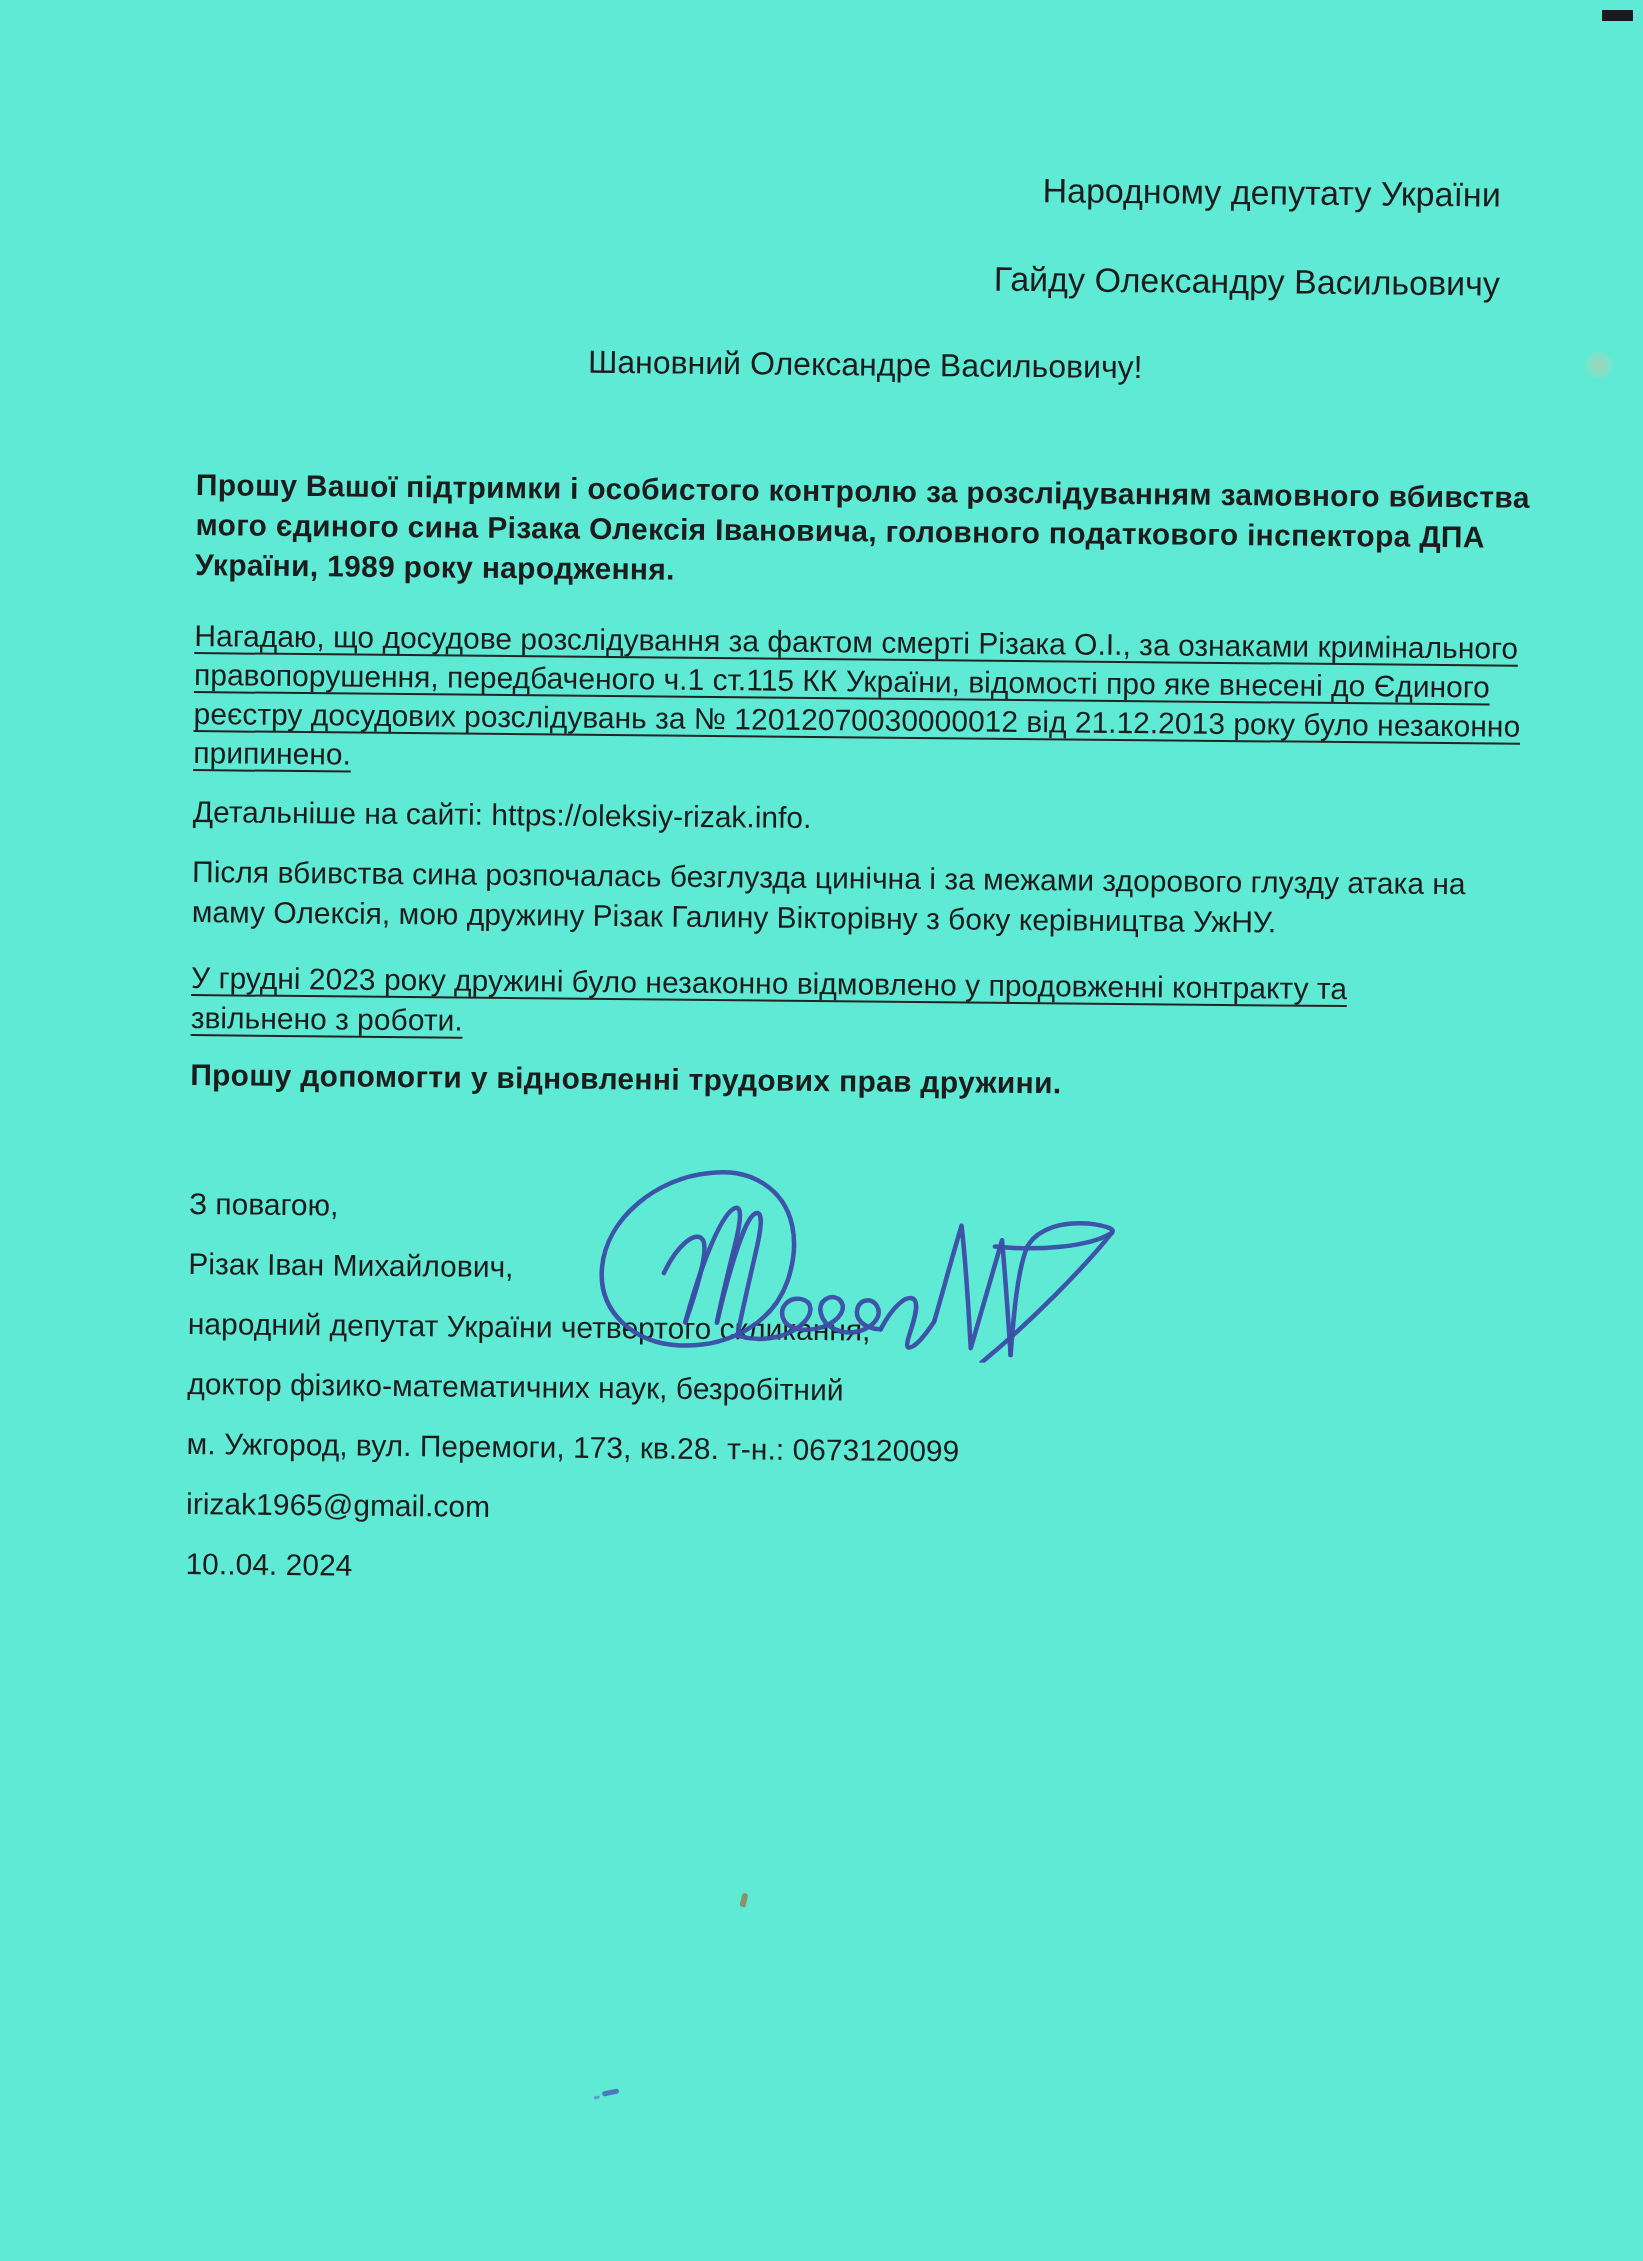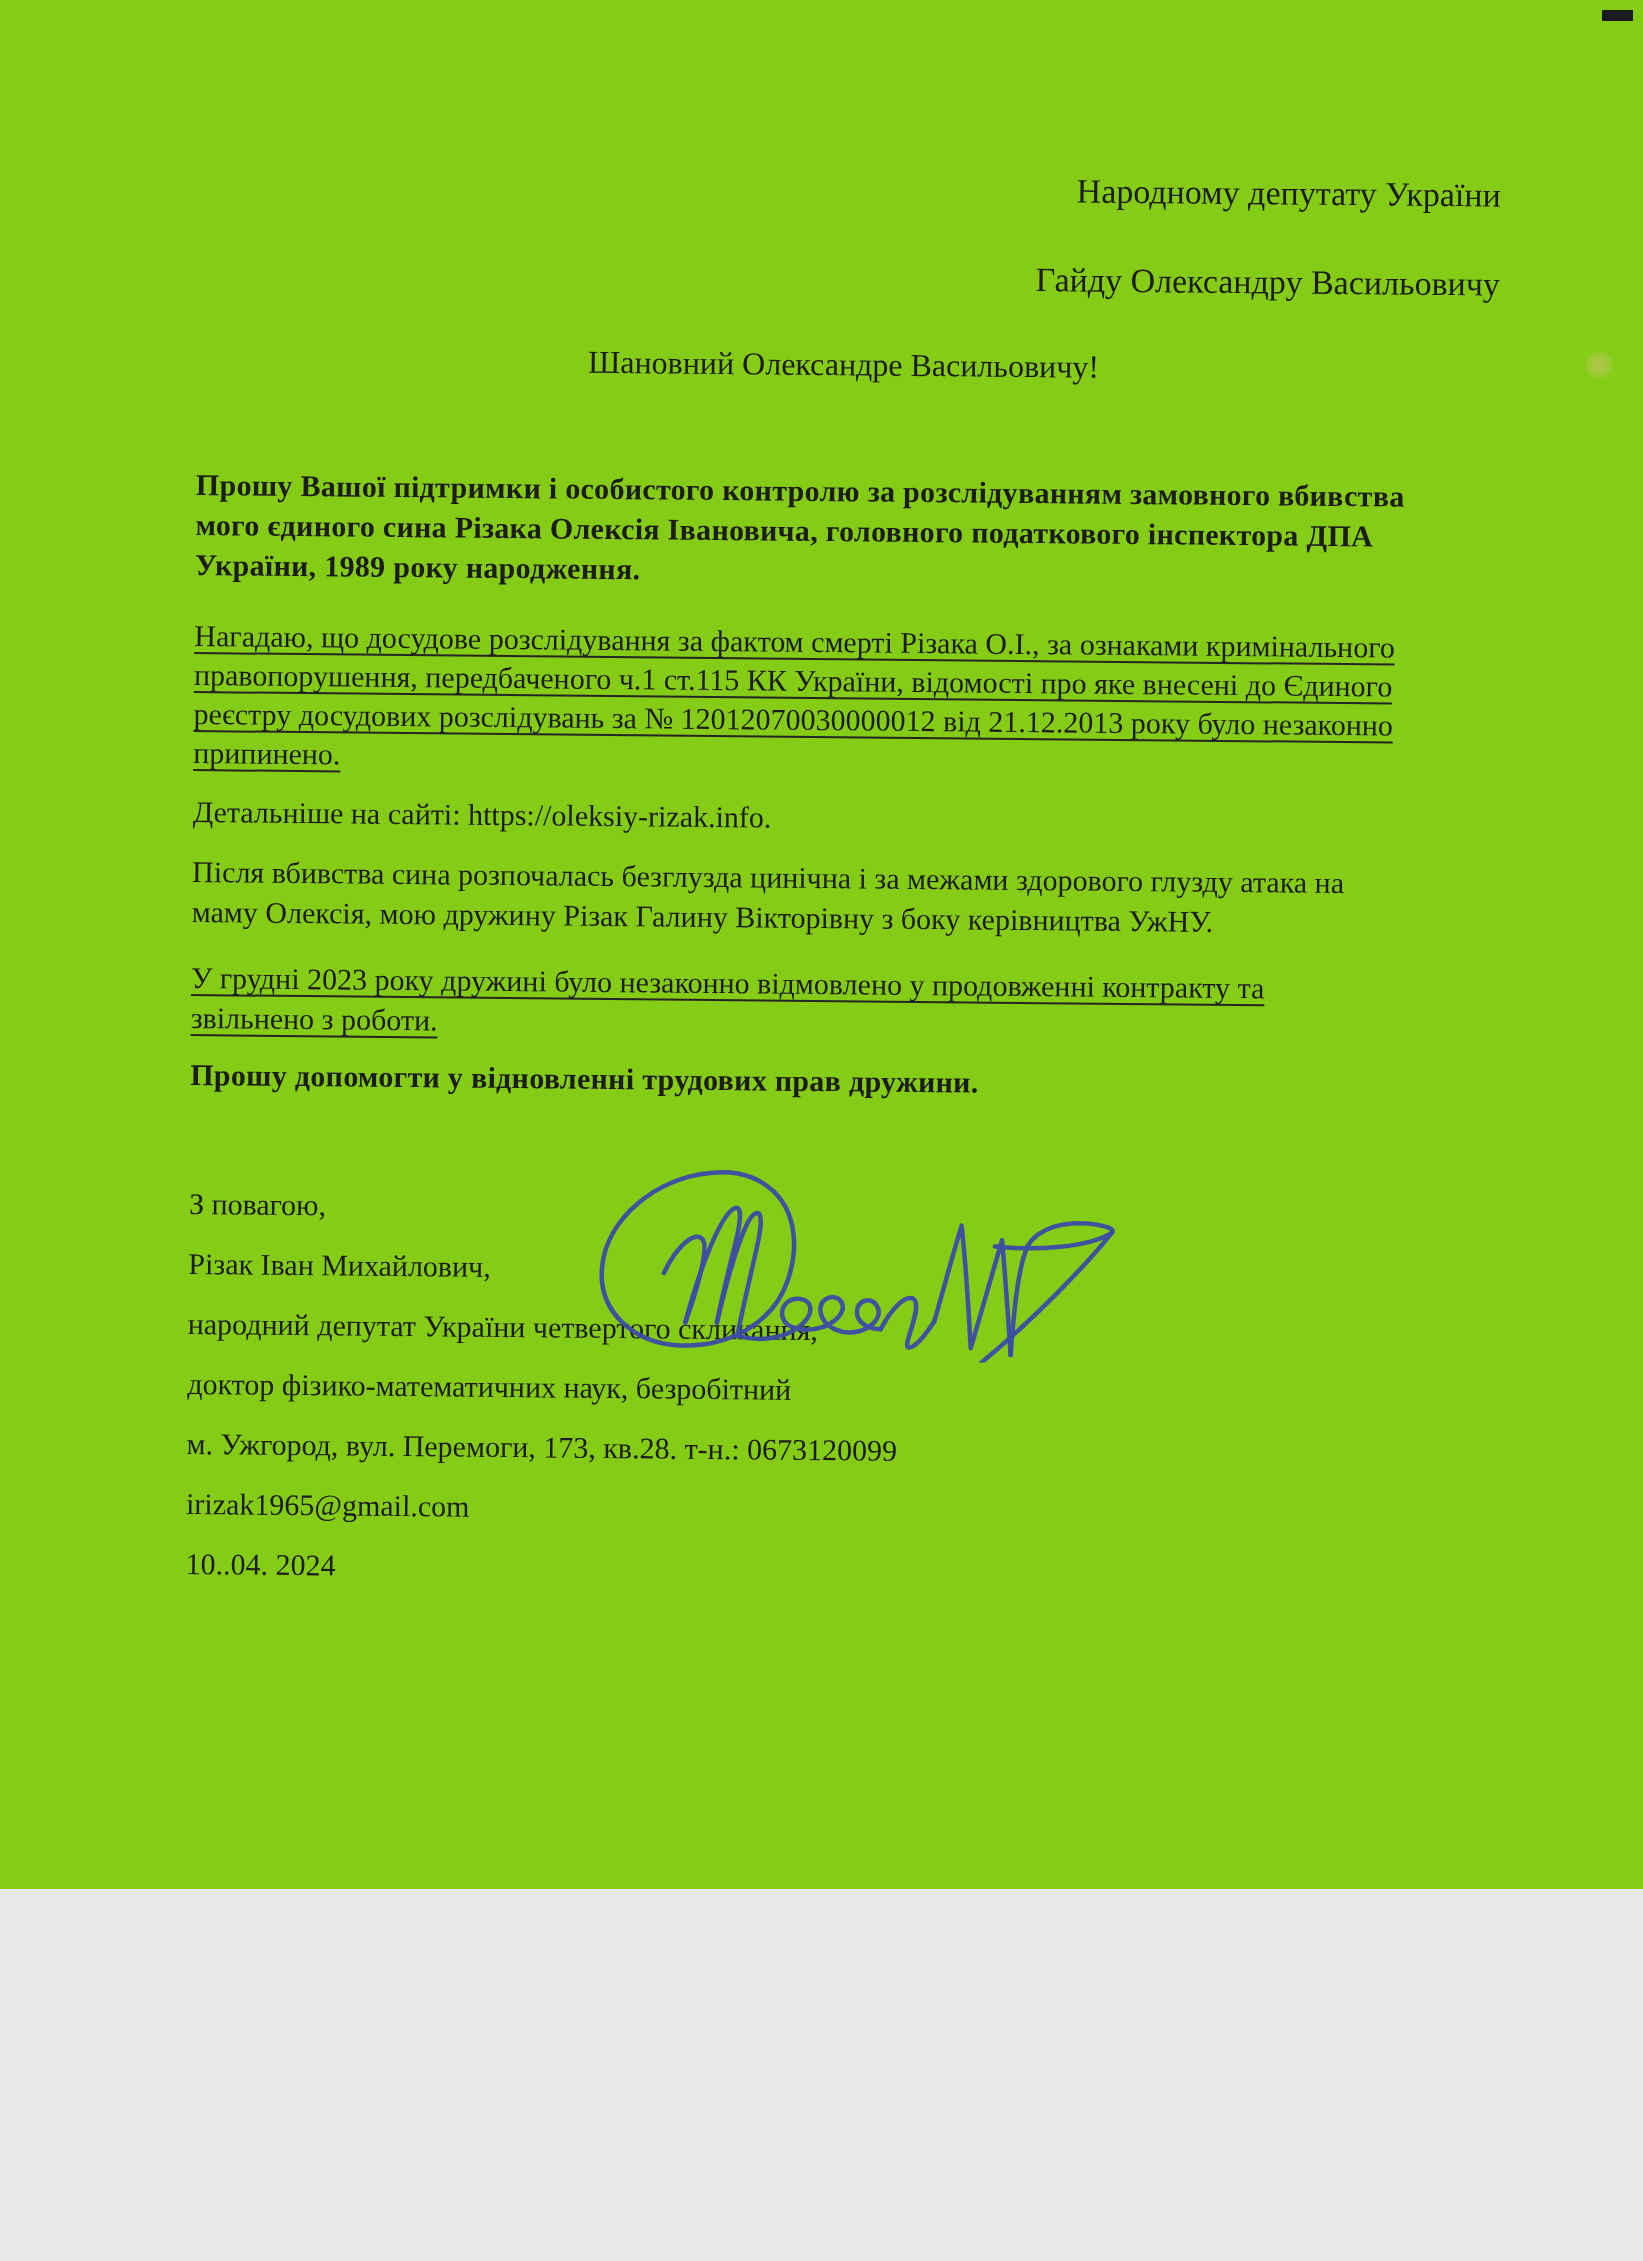--- a/index.html
+++ b/index.html
@@ -3,24 +3,24 @@
 <meta charset="utf-8">
 <style>
   html, body {
     margin: 0;
     padding: 0;
     background: #e8e8e8;
   }
   .page {
     position: relative;
     width: 1644px;
-    height: 1889px;
-    background: #84cc16;
+    height: 2261px;
+    background: #5eead4;
     overflow: hidden;
-    font-family: Liberation Serif, serif;
+    font-family: Liberation Sans, sans-serif;
     color: #1c1c1c;
   }
   
   .letter {
     position: absolute;
     left: 0; top: 0;
     width: 1644px;
     height: 2261px;
     transform: rotate(0.55deg);
     transform-origin: 193px 161px;

